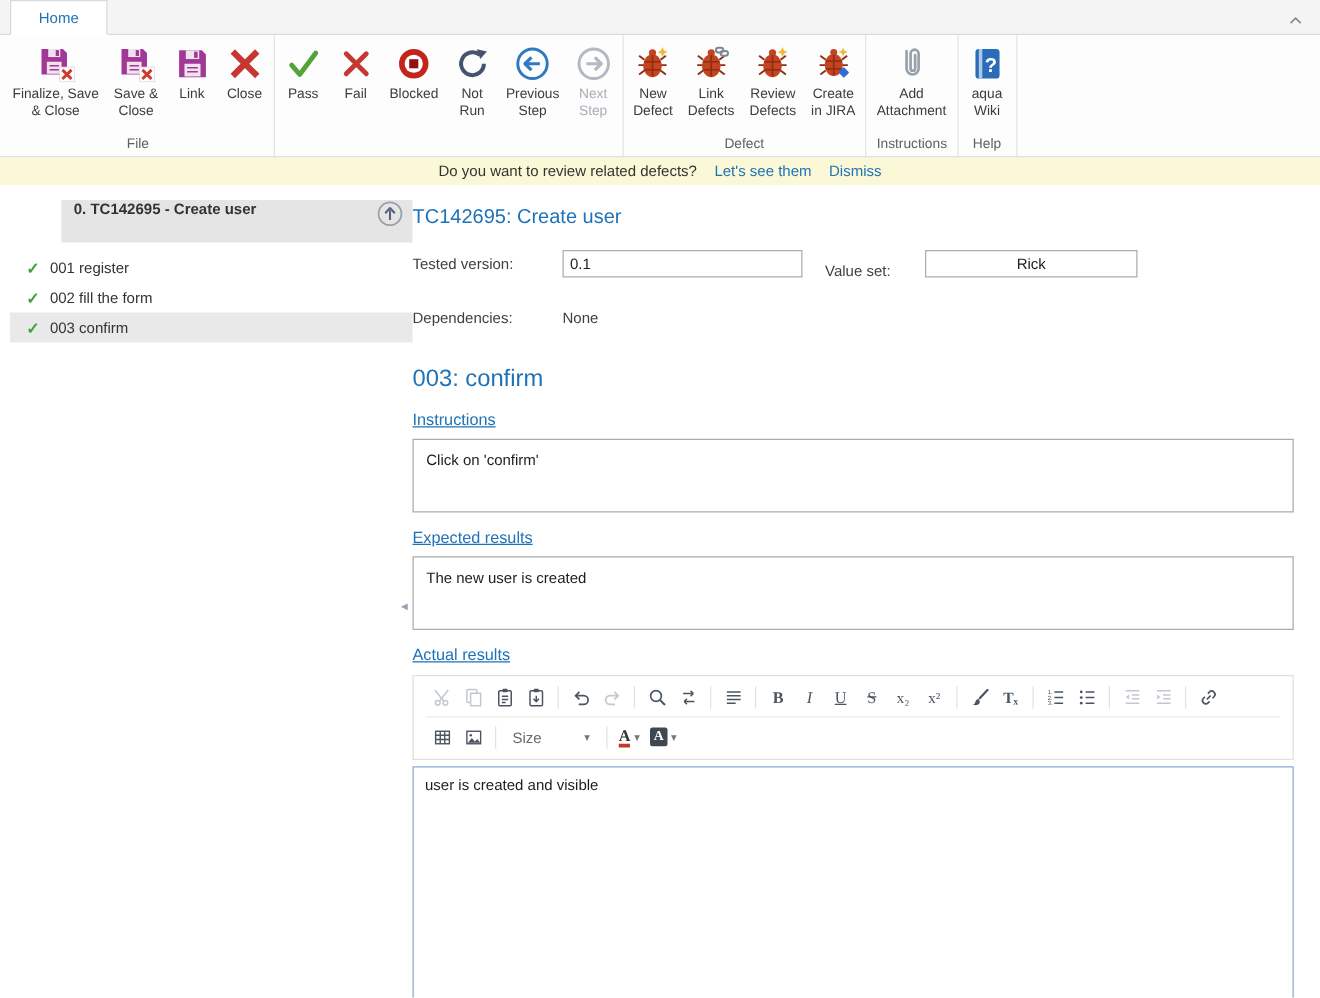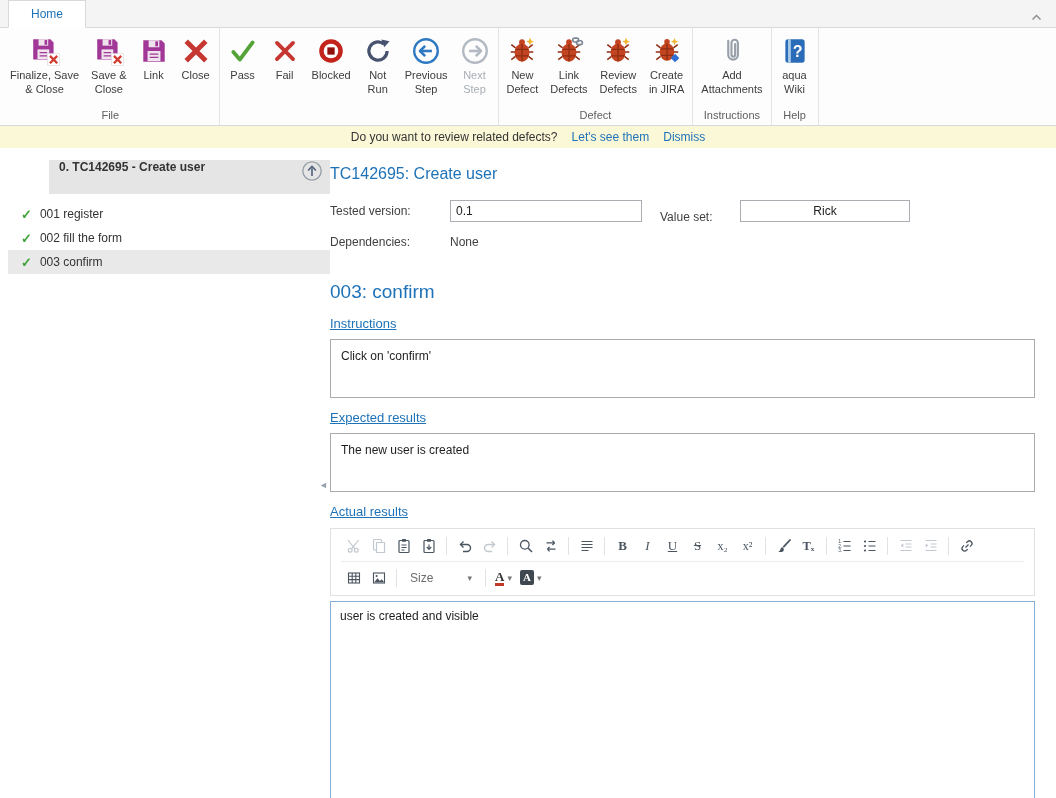--- a/index.html
+++ b/index.html
@@ -52,21 +52,21 @@
   .sb-item.selected { background:var(--sel-bg,#e9e9e9); }
   .sb-check { color:#3fa23c; font-weight:bold; font-size:13px; }
 
   .splitter-handle { position:absolute; left:319px; top:332px; font-size:9px;
                      color:#98a2b0; cursor:pointer; }
 
   .main { flex:1; padding-right:21px; }
   .page-title { font-size:16px; color:var(--accent,#1e72b8); font-weight:400;
                 line-height:28px; margin-bottom:10px; }
   .fields { display:flex; align-items:center; height:26px; }
-  .fields.deps { margin-top:8px; height:20px; }
+  .fields.deps { margin-top:20px; height:20px; }
   .flabel { font-size:12px; color:#3f3f3f; }
   .fl1 { width:120px; flex:none; }
   .fl2 { width:80px; flex:none; margin-left:18px;margin-top:12px; }
   .finput { height:22px; border:1px solid #abadb3; font-size:12px; color:#222;
             padding:2px 5px; font-family:"Liberation Sans",sans-serif; }
   .fi1 { width:192px; } .fi2 { width:170px;text-align:center; }
   .fvalue { font-size:12px; color:#3f3f3f; }
 
   .step-title { font-size:19px; color:var(--accent,#1e72b8); font-weight:400;
                 margin-top:28px; line-height:24px; }
@@ -309,21 +309,21 @@
       </div>
       <div class="rgroup">
         <div class="rbtns">
           <div class="rbtn">
             <span class="ric">
               <svg viewBox="0 0 28 28">
                 <path d="M10.5 4.5v13a4.5 4.5 0 0 0 9 0v-11a3 3 0 0 0-6 0v11a1.7 1.7 0 0 0 3.4 0v-10" fill="none" stroke="#98A0AB" stroke-width="2" stroke-linecap="round"></path>
               </svg>
             </span>
             <span class="rlabel">Add
-Attachments</span>
+Attachment</span>
           </div>
         </div>
         <div class="rgroup-label">Instructions</div>
       </div>
       <div class="rgroup">
         <div class="rbtns">
           <div class="rbtn">
             <span class="ric">
               <svg viewBox="0 0 28 28">
                 <rect x="5" y="3" width="18" height="22" rx="2.5" fill="#2B6CB8"></rect>

